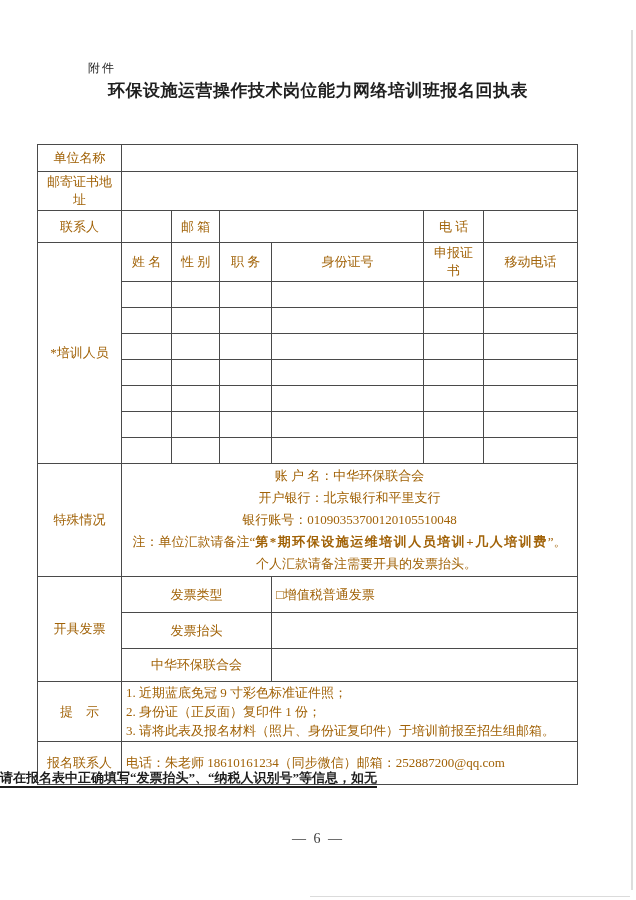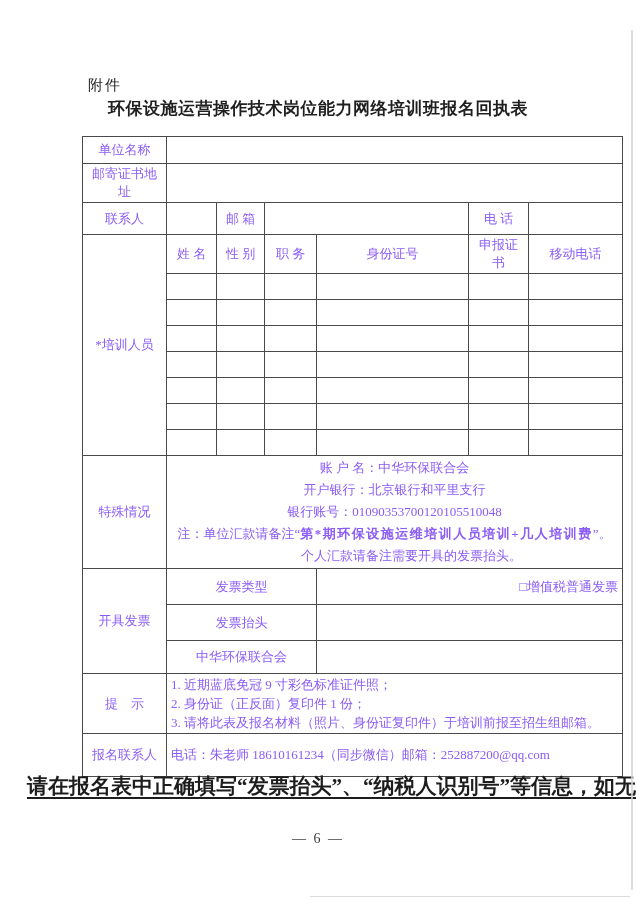--- a/index.html
+++ b/index.html
@@ -1,49 +1,49 @@
 <!DOCTYPE html>
 <html><head>
 <meta charset="utf-8">
 <style>
   html,body{margin:0;padding:0;}
   body{
     width:636px;height:900px;position:relative;background:#ffffff;
     font-family:"Liberation Serif","DejaVu Serif",serif;color:#262626;
     overflow:hidden;
   }
-  .attachment{position:absolute;left:88px;top:76px;font-size:15px;letter-spacing:2px;}
+  .attachment{position:absolute;left:88px;top:60px;font-size:12px;letter-spacing:2px;}
   .doc-title{
-    position:absolute;left:0;right:0;top:97px;text-align:center;
+    position:absolute;left:0;right:0;top:79px;text-align:center;
     font-weight:bold;font-size:17px;letter-spacing:.5px;color:#1f1f1f;
   }
   table.form{
-    position:absolute;left:37px;top:136px;width:540px;
-    border-collapse:collapse;table-layout:fixed;font-size:13px;color:#8b5cf6;margin-left:45px;
+    position:absolute;left:37px;top:144px;width:540px;
+    border-collapse:collapse;table-layout:fixed;font-size:13px;color:#a16207;
   }
   table.form td{
     border:1px solid #4a4a4a;padding:1px 4px;vertical-align:middle;
     overflow:hidden;
   }
   table.form{border:1.5px solid #3a3a3a;}
   td.lbl{text-align:center;padding:1px 1px;}
   tr.h27{height:27px;} tr.h29{height:32px;} tr.h28{height:28px;}
   tr.h36{height:36px;} tr.h33{height:33px;} tr.h31{height:43px;}
   td.remit{padding:6px 10px 4px 12px;text-align:center;}
   .remit-line{line-height:22px;white-space:nowrap;}
   .remit-note b{letter-spacing:1.5px;font-weight:bold;}
   .remit-note{line-height:22px;}
   .remit-note-2{line-height:22px;padding-left:2.6em;}
   td.tips-cell{padding:3px 8px;}
   .tip-line{line-height:19px;}
   td.contact-cell{padding:2px 8px;}
-  .inv-value{text-align:right;}
+  .inv-value{text-align:left;}
   .footer-note{
-    position:absolute;left:0;right:0;top:766px;text-align:right;
-    font-weight:bold;font-size:21px;color:#1d1d1d;line-height:24px;margin-top:8px;
+    position:absolute;left:0;right:0;top:766px;text-align:left;
+    font-weight:bold;font-size:13px;color:#1d1d1d;line-height:24px;
   }
   .footer-note span{
     display:inline-block;text-decoration:underline;text-underline-offset:4px;
     text-decoration-thickness:1.5px;
   }
   .page-number{
     position:absolute;left:0;right:0;top:831px;text-align:center;
     font-size:14px;color:#3a3a3a;letter-spacing:2px;
   }
   .scan-right{position:absolute;top:30px;right:3px;width:2px;height:860px;background:#d4d4d4;opacity:.8;}

